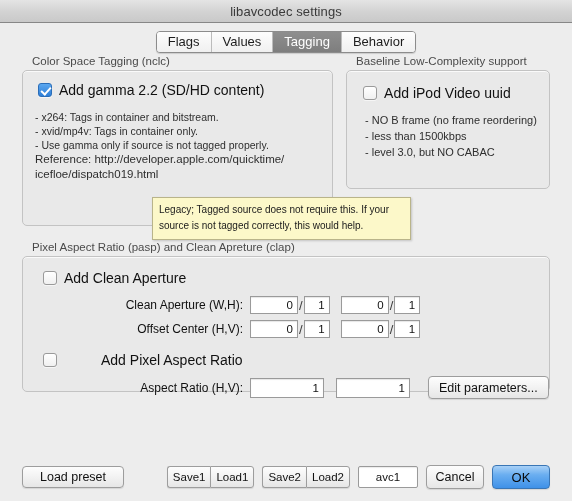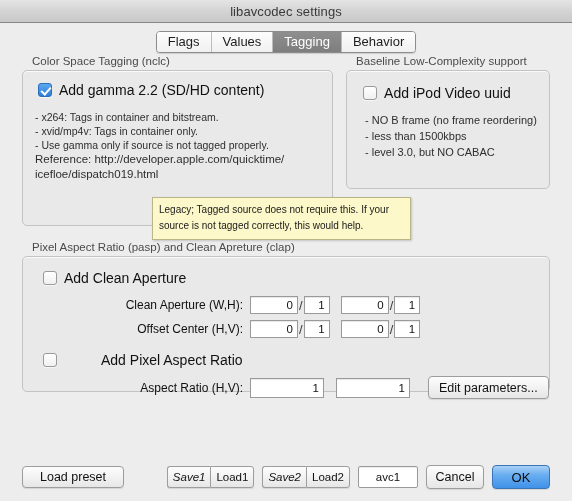--- a/index.html
+++ b/index.html
@@ -158,21 +158,21 @@
     box-shadow: inset 0 1px 1px rgba(0,0,0,0.08);
   }
 
   .bottombar {
     position: absolute; left: 0; right: 0; bottom: 12px;
     display: flex; align-items: center; padding: 0 22px;
   }
   .btn-cluster { display: flex; align-items: center; margin-left: auto; gap: 8px; }
   .btn-pair { display: flex; }
   .btn-pair .btn.square { border-radius: 0; border-right-width: 0; }
-  .btn-pair .btn.square:first-child { border-top-left-radius: 3px; border-bottom-left-radius: 3px; font-style: italic; }
+  .btn-pair .btn.square:first-child { border-top-left-radius: 3px; border-bottom-left-radius: 3px; }
   .btn-pair .btn.square:last-child {
     border-right-width: 1px; border-top-right-radius: 3px; border-bottom-right-radius: 3px;
   }
 </style>
 </head>
 <body>
 
 <div class="titlebar">
   <div class="titlebar-text">libavcodec settings</div>
 </div>

